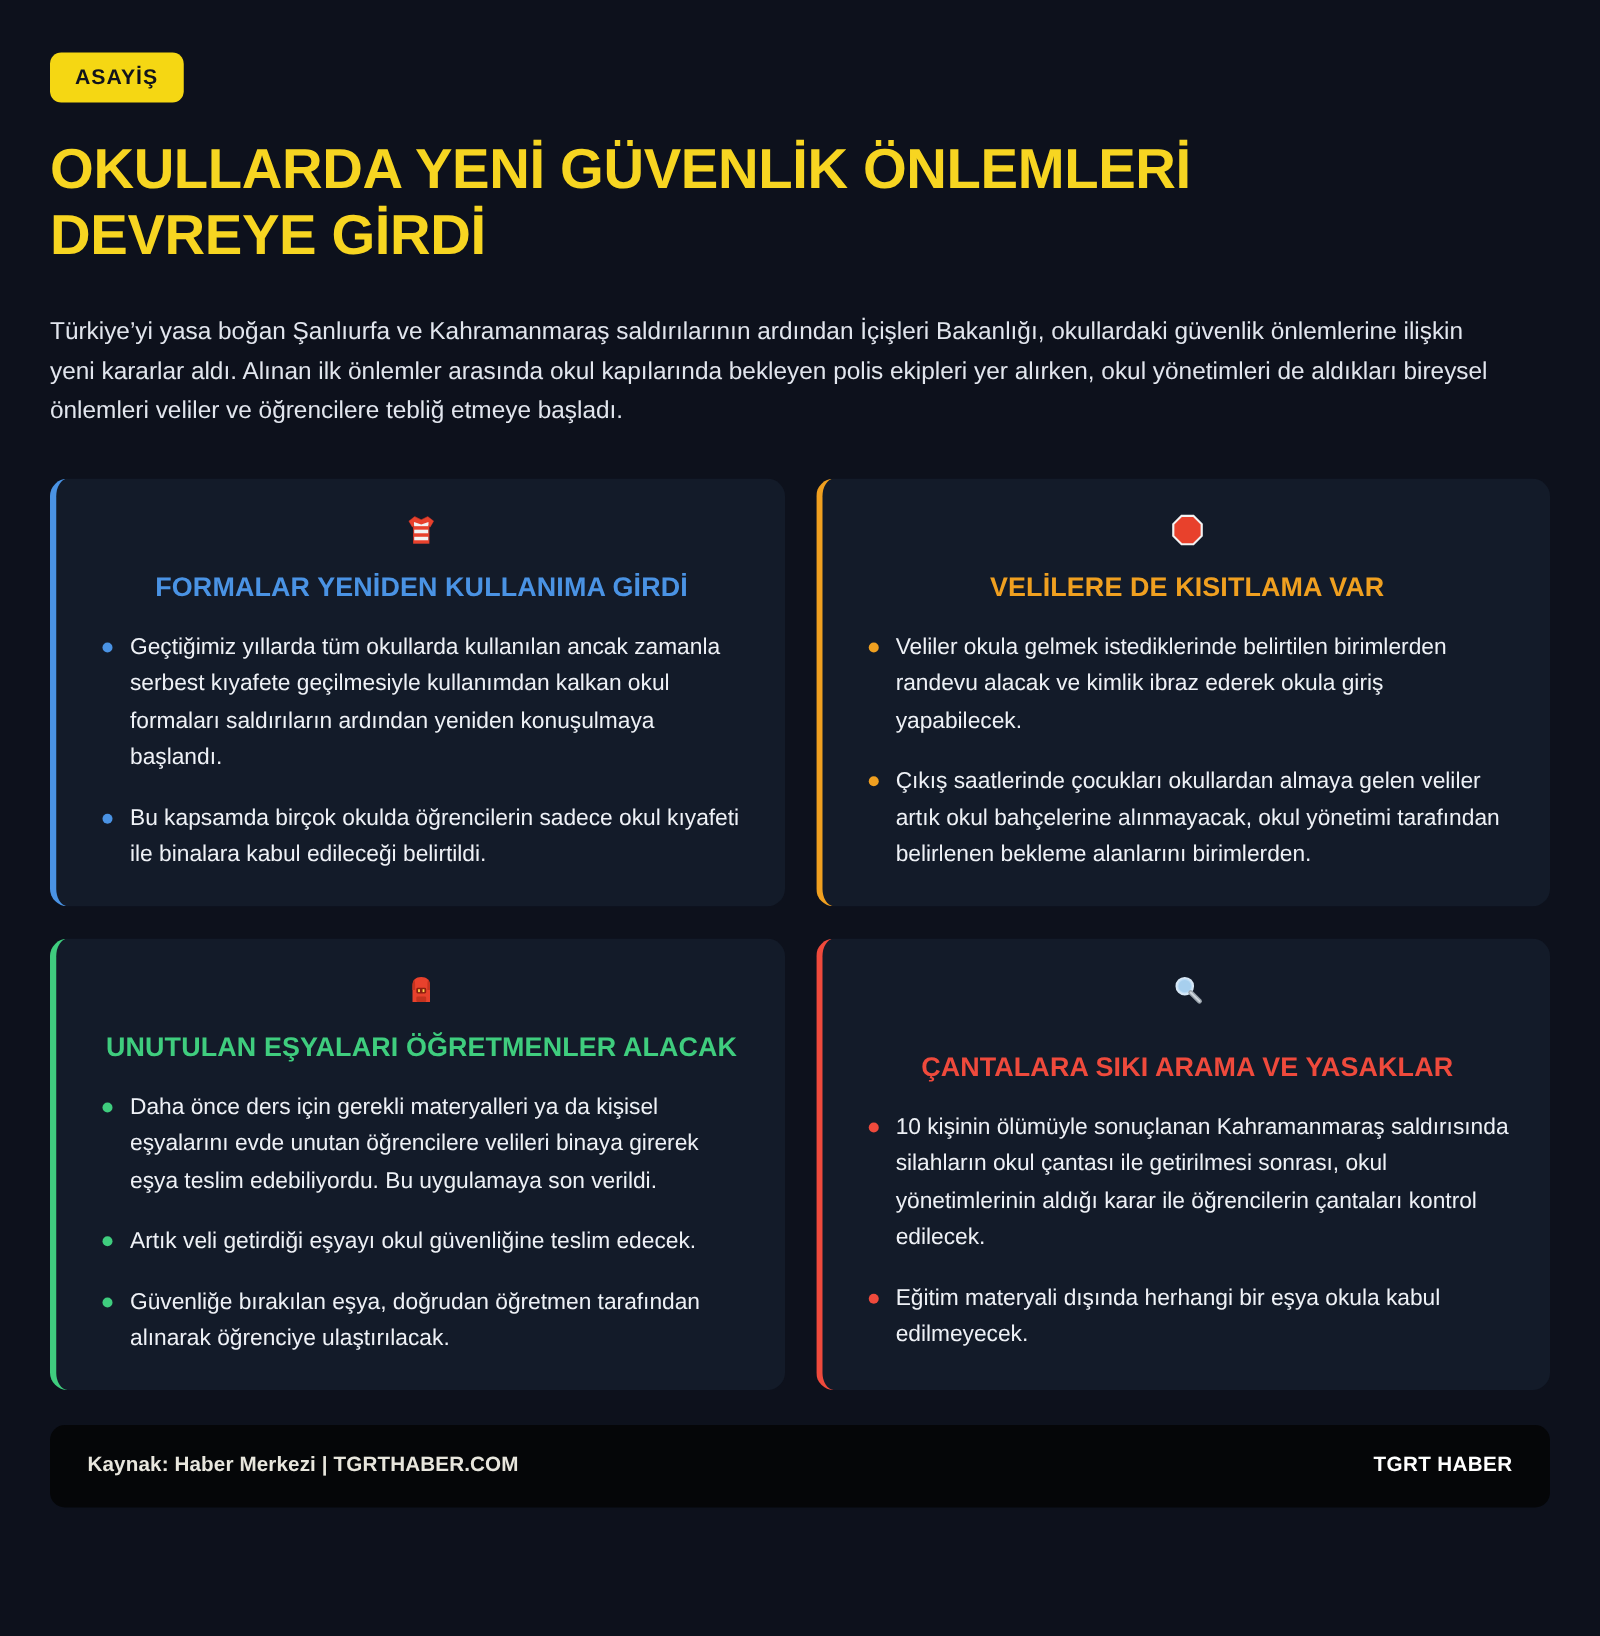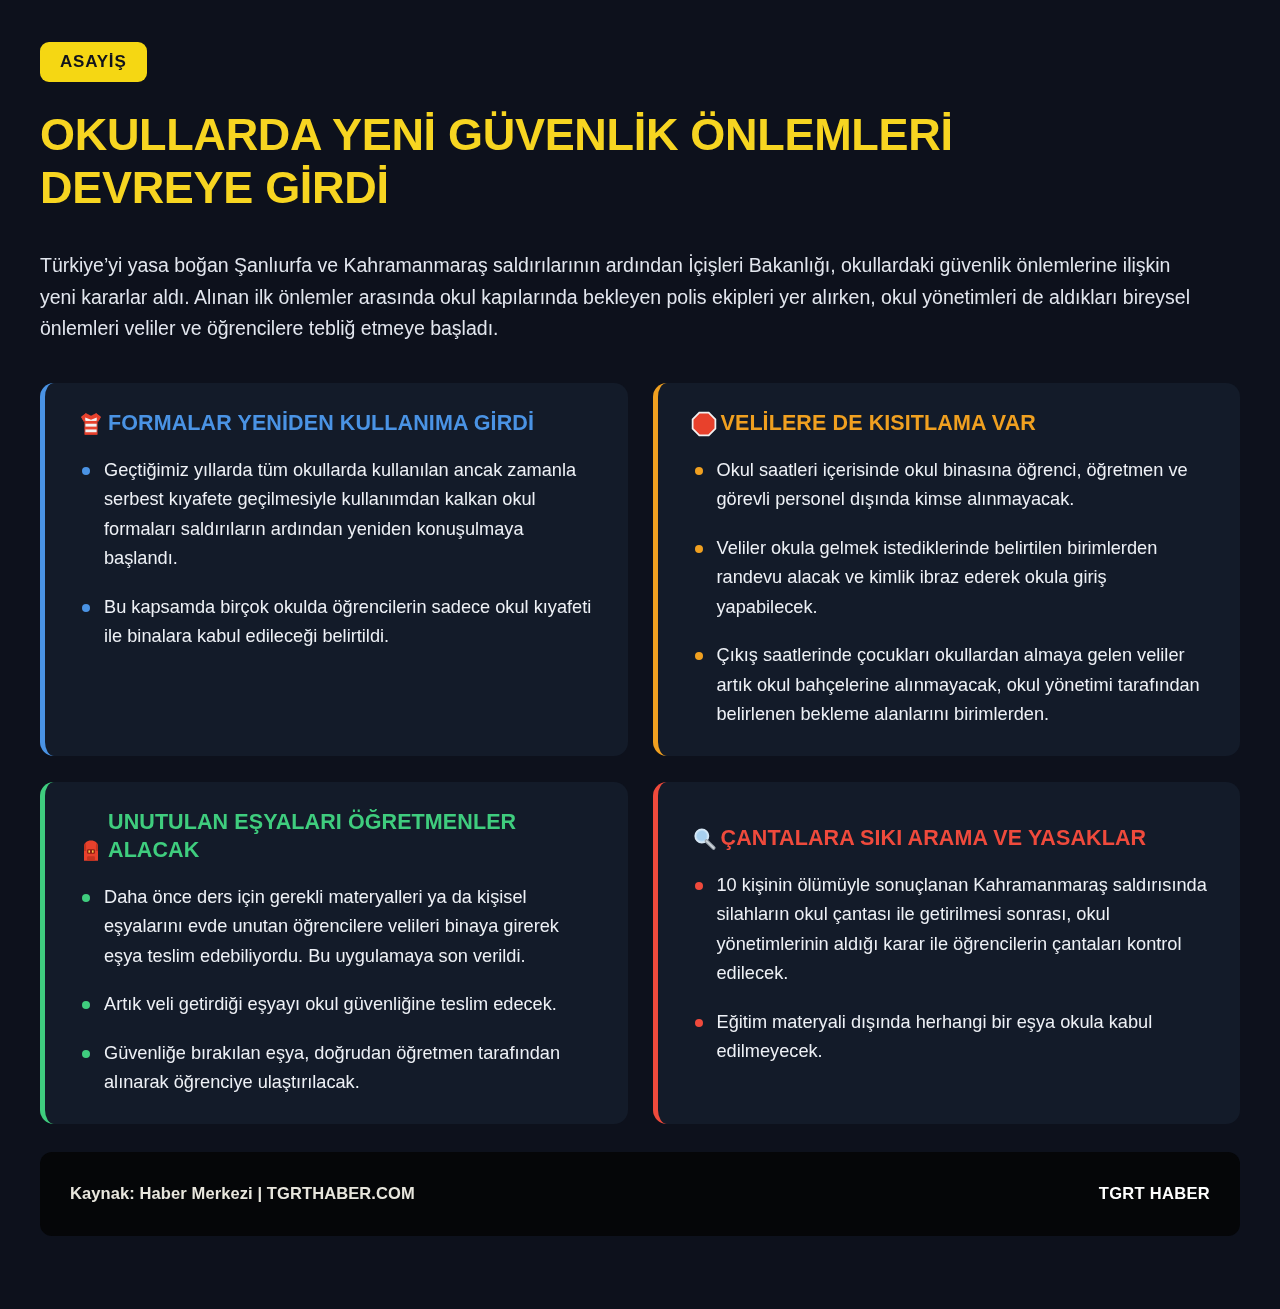--- a/index.html
+++ b/index.html
@@ -69,23 +69,24 @@
     background: #131b29;
     border-radius: 14px;
     border-left-style: solid;
     border-left-width: 5px;
     padding: 26px 30px 26px 32px;
     position: relative;
   }
 
   .card-head {
     display: flex;
-    align-items: flex-end;
-    gap: 3px;
+    align-items: center;
+    gap: 18px;
     margin-bottom: 18px;
+    flex-direction: column;
   }
 
   .card-icon {
     flex: 0 0 auto;
     width: 28px;
     height: 28px;
     margin-top: 1px;
     display: block;
   }
 
@@ -135,21 +136,21 @@
 
   .card-4 { border-left-color: #ef4a3c; }
   .card-4 .card-title { color: #ef4a3c; margin-top: 16px; }
   .card-4 ul.bullets li { --dot: #ef4a3c; }
 
   
   .footer {
     margin-top: 28px;
     background: #050608;
     border-radius: 12px;
-    height: 84px;
+    height: 66px;
     display: flex;
     align-items: center;
     justify-content: space-between;
     padding: 0 30px;
   }
 
   .footer-source {
     color: #e8e6dd;
     font-size: 16.5px;
     font-weight: bold;
@@ -194,21 +195,20 @@
     </div>
 
     <div class="card card-2">
       <div class="card-head">
         <svg class="card-icon" viewBox="0 0 32 32">
           <polygon points="10.6,3 21.4,3 29,10.6 29,21.4 21.4,29 10.6,29 3,21.4 3,10.6" fill="#e8412c" stroke="#f2f2f2" stroke-width="2"></polygon>
         </svg>
         <div class="card-title">VELİLERE DE KISITLAMA VAR</div>
       </div>
       <ul class="bullets">
-        <li>Okul saatleri içerisinde okul binasına öğrenci, öğretmen ve görevli personel dışında kimse alınmayacak.</li>
         <li>Veliler okula gelmek istediklerinde belirtilen birimlerden randevu alacak ve kimlik ibraz ederek okula giriş yapabilecek.</li>
         <li>Çıkış saatlerinde çocukları okullardan almaya gelen veliler artık okul bahçelerine alınmayacak, okul yönetimi tarafından belirlenen bekleme alanlarını birimlerden.</li>
       </ul>
     </div>
 
     <div class="card card-3">
       <div class="card-head">
         <svg class="card-icon" viewBox="0 0 32 32">
           <path d="M8 12 C8 7 11 4 16 4 C21 4 24 7 24 12 L24 27 L8 27 Z" fill="#e8412c"></path>
           <path d="M9.5 6.5 C8.3 8.2 8 10 8 12 L8 16 L10.4 16 L10.4 11 C10.4 9 10 7.5 9.5 6.5 Z" fill="#c4331f"></path>

